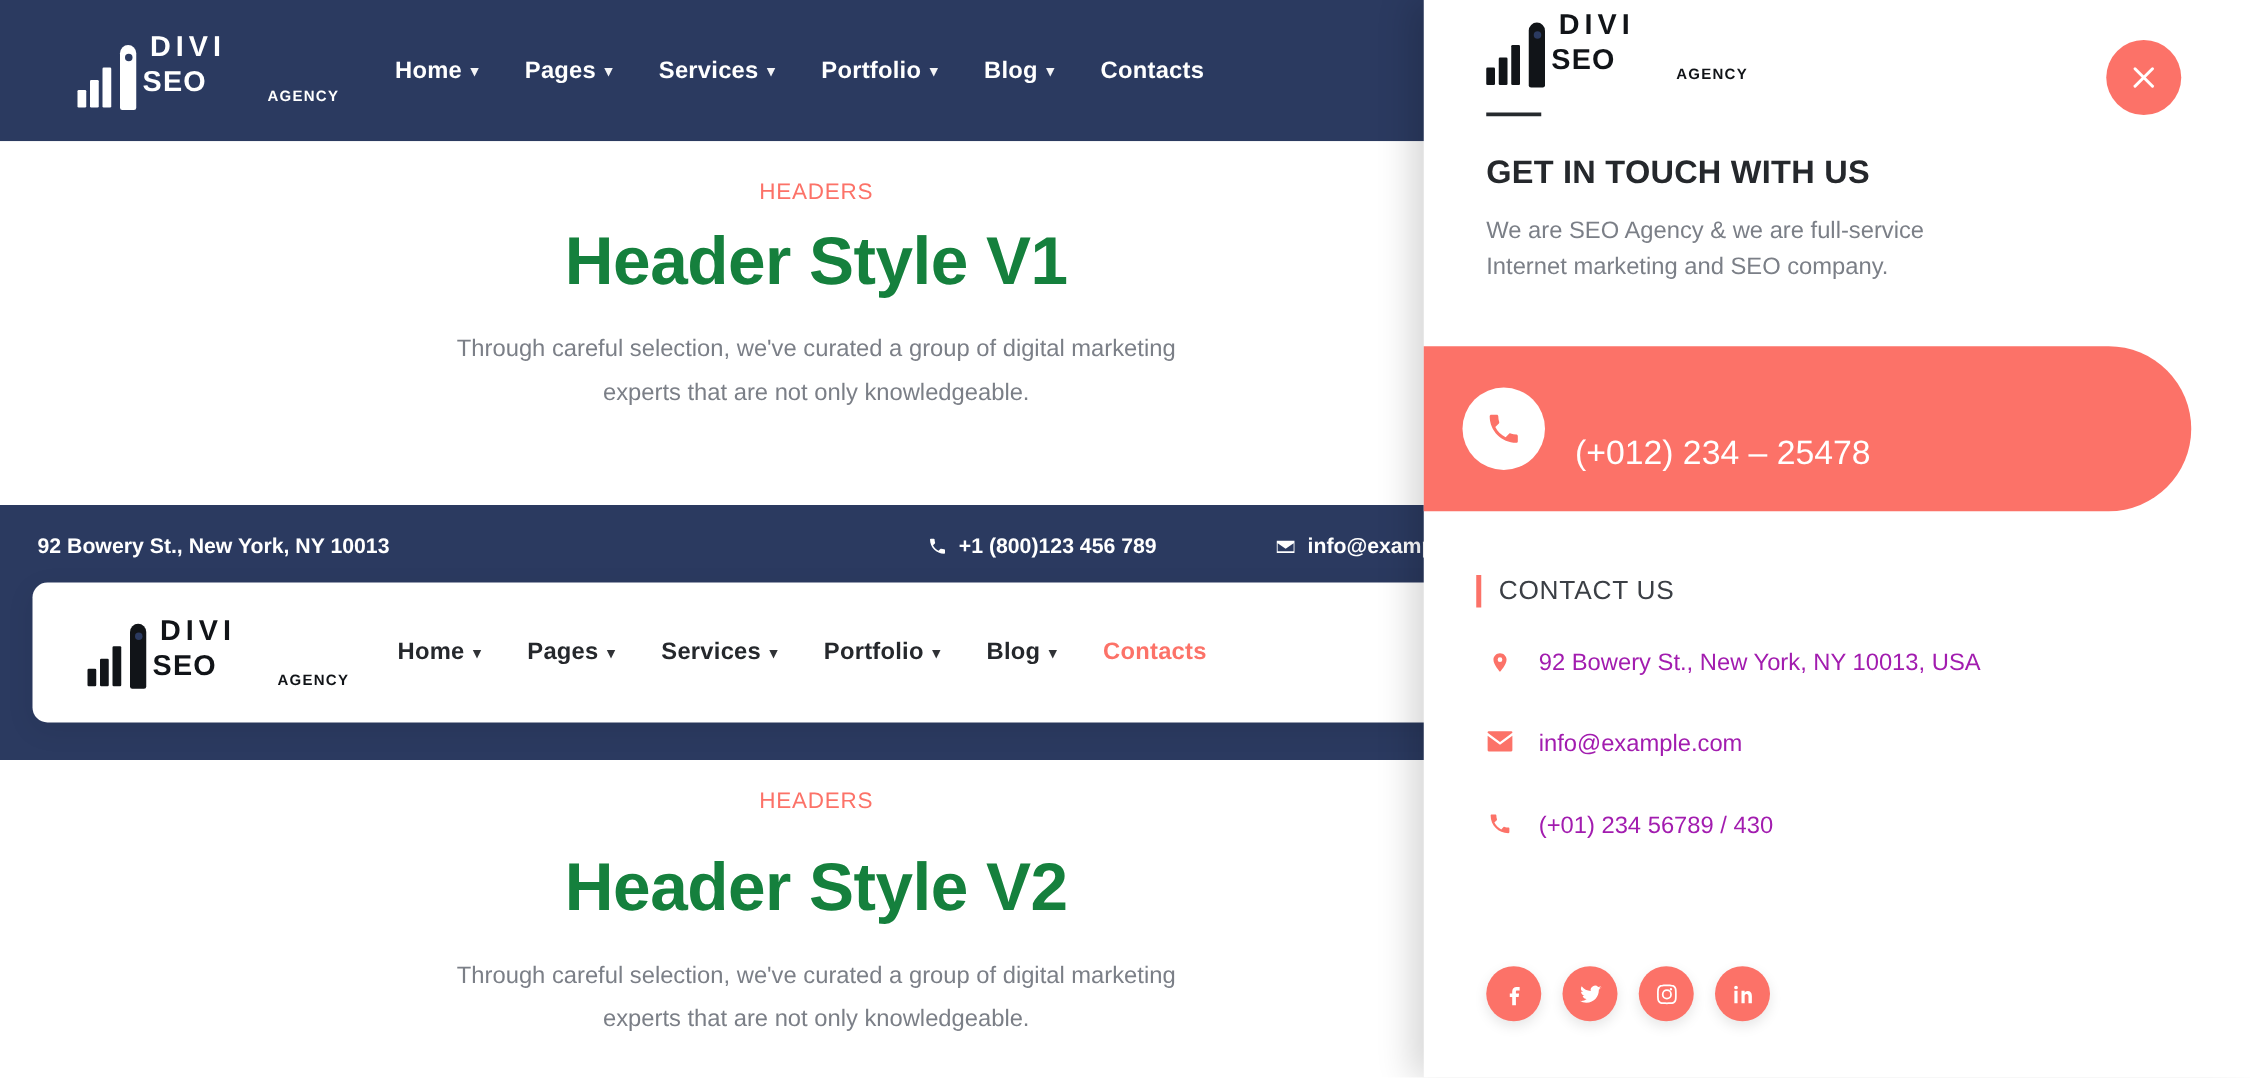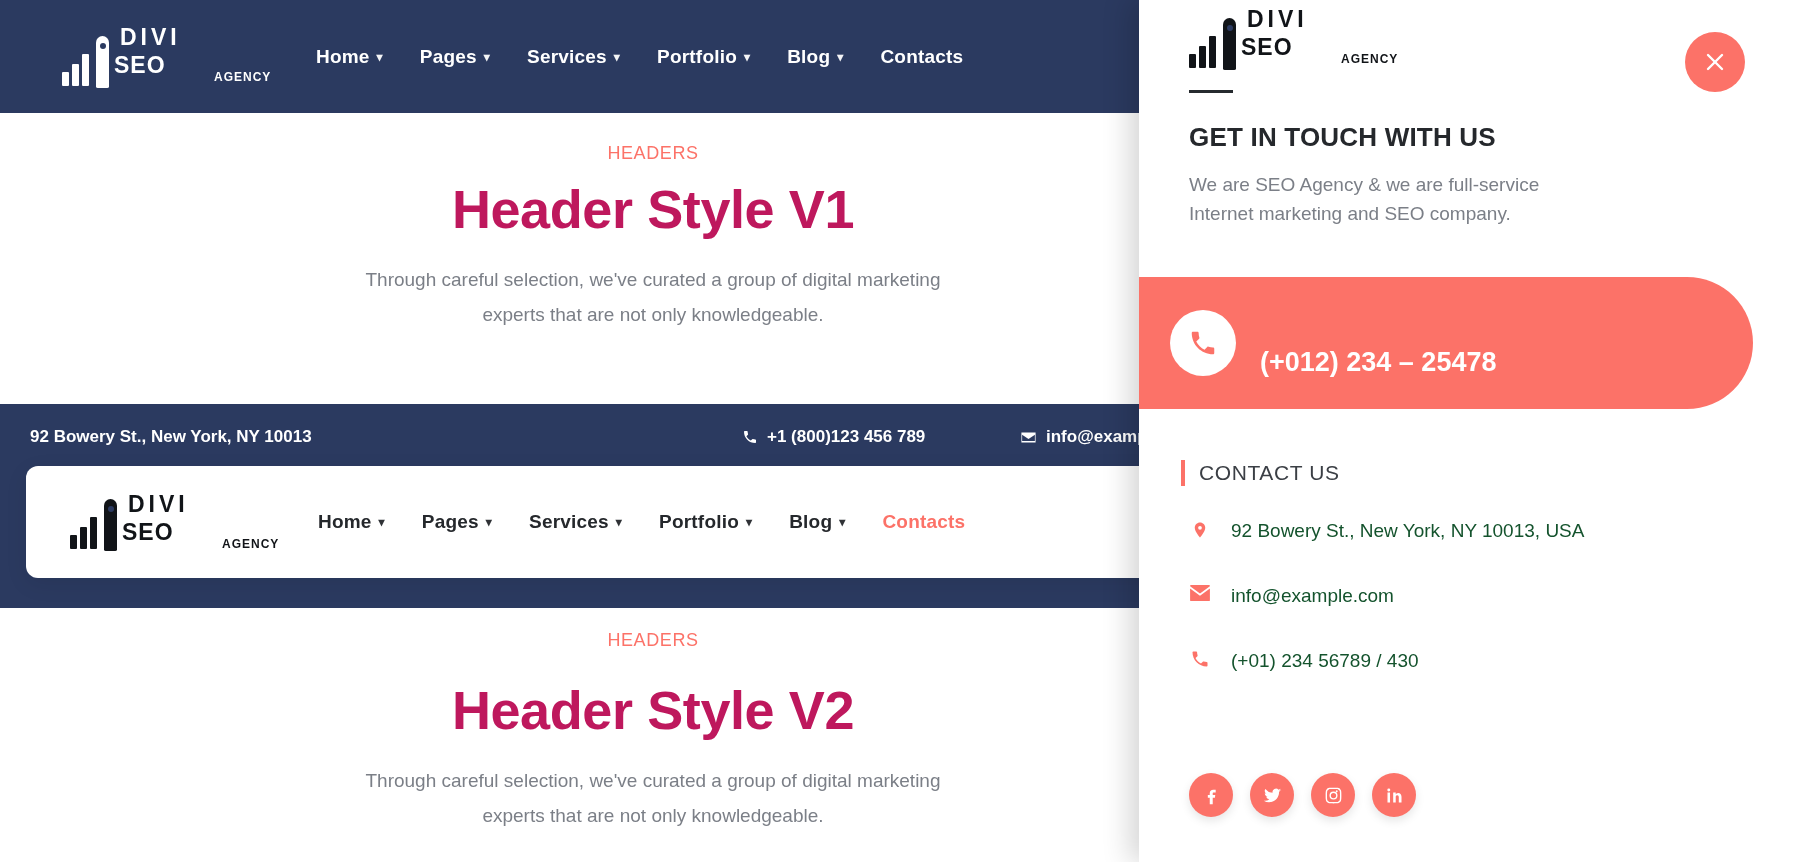--- a/index.html
+++ b/index.html
@@ -47,21 +47,21 @@
   .nav-search {
     position:absolute; right:-8px; top:50%; transform:translateY(-50%);
     width:54px; height:54px; border-radius:50%; border:2px solid rgba(255,255,255,.35);
   }
 
   
   .hero { position:absolute; left:0; width:1306px; text-align:center; }
   .hero-1 { top:113px; height:291px; background:#fff; }
   .hero-2 { top:608px; height:254px; background:#fff; }
   .eyebrow { color:#fc7268; font-size:18px; letter-spacing:.6px; font-weight:400; }
-  .hero-title { font-size:54px; font-weight:bold; color:#be185d; letter-spacing:-.4px; }
+  .hero-title { font-size:54px; font-weight:bold; color:#15803d; letter-spacing:-.4px; }
   .hero-sub { font-size:19px; color:#7b7f87; line-height:35px; max-width:640px; margin:0 auto; }
   .hero-1 .eyebrow { padding-top:30px; }
   .hero-1 .hero-title { margin-top:14px; }
   .hero-1 .hero-sub { margin-top:22px; }
   .hero-2 .eyebrow { padding-top:22px; }
   .hero-2 .hero-title { margin-top:28px; }
   .hero-2 .hero-sub { margin-top:22px; }
 
   
   .infobar {
@@ -111,32 +111,32 @@
   .callus {
     position:absolute; left:0px; top:277px; width:614px; height:132px;
     background:#fc7268; border-radius:0 66px 66px 0; display:flex; align-items:center;
   }
   .callus .circle {
     width:66px; height:66px; border-radius:50%; background:#fff; margin-left:31px;
     display:flex; align-items:center; justify-content:center; flex:none;
   }
   .callus .txt { margin-left:24px; color:#fff; }
   .callus .lbl { font-size:23px; line-height:30px; }
-  .callus .num { font-size:27px; font-weight:bold; line-height:36px;margin-top:37px; }
+  .callus .num { font-size:27px; font-weight:normal; line-height:36px;margin-top:37px; }
 
   .contact-head {
     position:absolute; left:42px; top:460px; display:flex; align-items:center; gap:14px;
   }
   .contact-head .bar { width:4px; height:26px; background:#fc7268; }
   .contact-head .lbl { font-size:21px; color:#3b3f45; letter-spacing:.6px; }
 
   .contact-list { position:absolute; left:50px; top:516px; width:420px; }
   .contact-row { display:flex; align-items:flex-start; gap:20px; margin-bottom:35px; }
   .contact-row .ic { flex:none; width:22px; display:flex; justify-content:center; padding-top:3px; }
-  .contact-row .tx { font-size:19px; color:#14532d; line-height:30px; }
+  .contact-row .tx { font-size:19px; color:#a21caf; line-height:30px; }
 
   .socials { position:absolute; left:50px; top:773px; display:flex; gap:17px; }
   .soc {
     width:44px; height:44px; border-radius:50%; background:#fc7268;
     display:flex; align-items:center; justify-content:center; cursor:pointer;
     box-shadow:0 4px 10px rgba(0,0,0,.10);
   }
   .soc svg { width:21px; height:21px; fill:#fff; }
 </style>
 </head>

